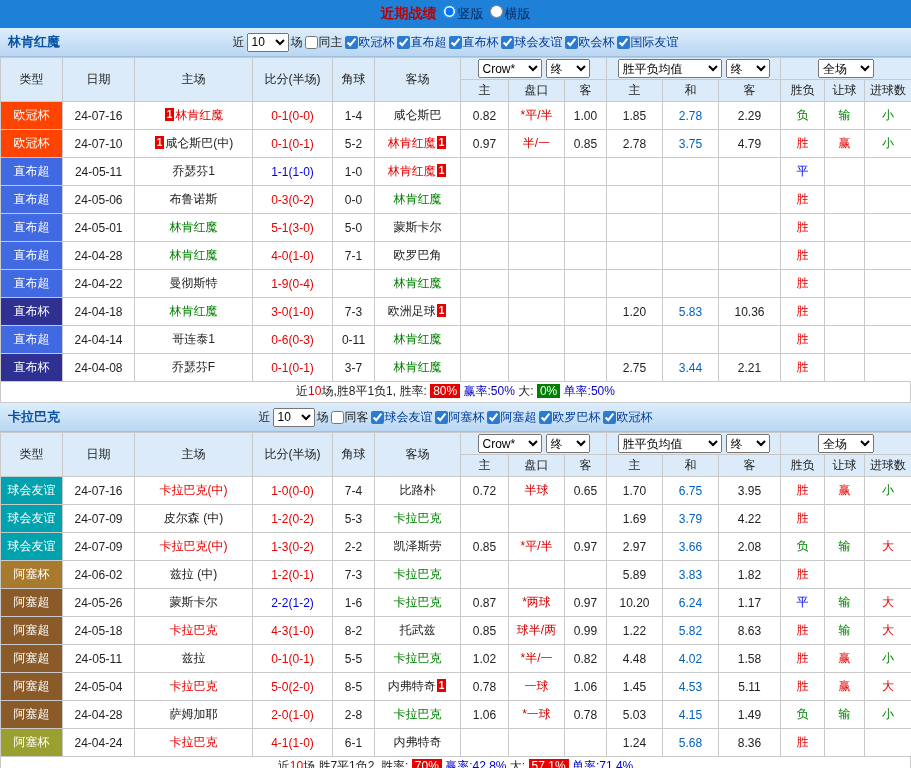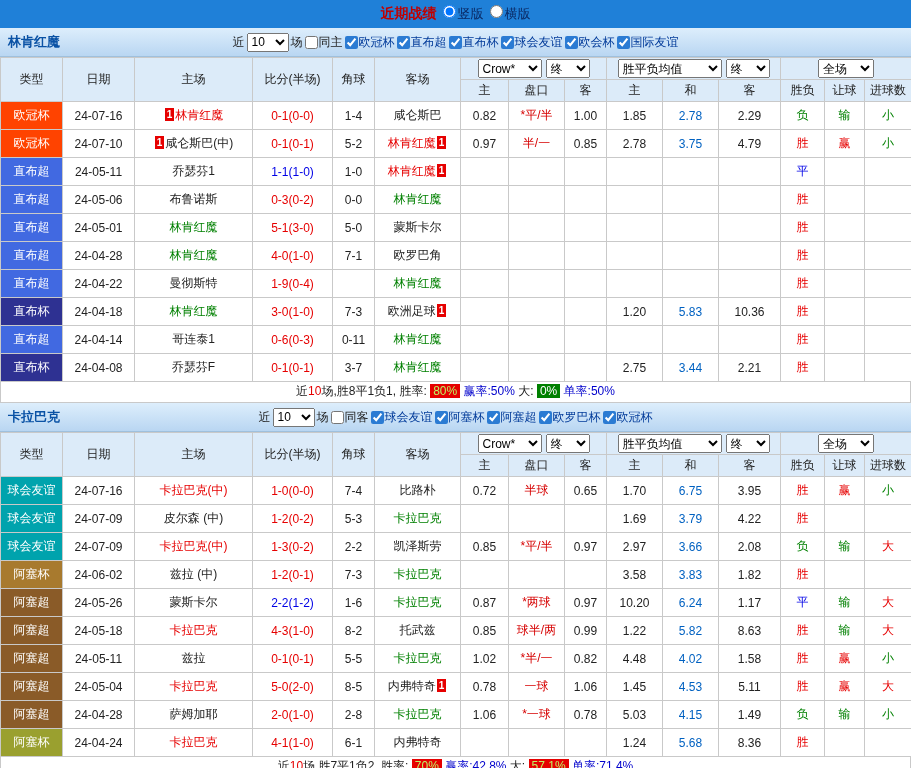--- a/index.html
+++ b/index.html
@@ -22,21 +22,21 @@
   .grid thead .grp select{margin:0 2px}
   .grid tbody td{height:27px;background:#fff}
   td.shade{background:#f6f4fb}
   td.type{color:#fff}
   td.line{color:#d60000}
   td.mid{color:#0061c1}
   .c-red{color:#e60000}.c-green{color:#008000}.c-blue{color:#0000e6}.c-black{color:#222}
   .badge{display:inline-block;background:#e60000;color:#fff;font-size:10px;line-height:13px;height:13px;padding:0 2px;margin:0 1px;vertical-align:1px;font-weight:bold}
   .summary{height:20px;line-height:19px;text-align:center;border:1px solid #c9c9c9;border-top:none}
   .summary span{white-space:pre}
-  .pct-red{background:#e60000;color:#bef264;padding:0 3px}
+  .pct-red{background:#e60000;color:#ffffff;padding:0 3px}
   .pct-green{background:#008000;color:#fff;padding:0 3px}
   .s-red{color:#e60000}
   .s-blue{color:#0000cc}
 </style>
 </head>
 <body>
 
 <div class="topbar">
   <span class="title">近期战绩</span>
   <label>
@@ -434,21 +434,21 @@
           <tr>
             <td class="type" style="background: rgb(168, 122, 46);">阿塞杯</td>
             <td>24-06-02</td>
             <td><span class="c-black">兹拉 (中)</span></td>
             <td><span class="c-red">1-2(0-1)</span></td>
             <td>7-3</td>
             <td><span class="c-green">卡拉巴克</span></td>
             <td class="shade"></td>
             <td class="shade line"></td>
             <td class="shade"></td>
-            <td class="shade">3.58</td>
+            <td class="shade">5.89</td>
             <td class="shade mid">3.83</td>
             <td class="shade">1.82</td>
             <td><span class="c-red">胜</span></td>
             <td></td>
             <td></td>
           </tr>
           <tr>
             <td class="type" style="background: rgb(138, 91, 40);">阿塞超</td>
             <td>24-05-26</td>
             <td><span class="c-black">蒙斯卡尔</span></td>

